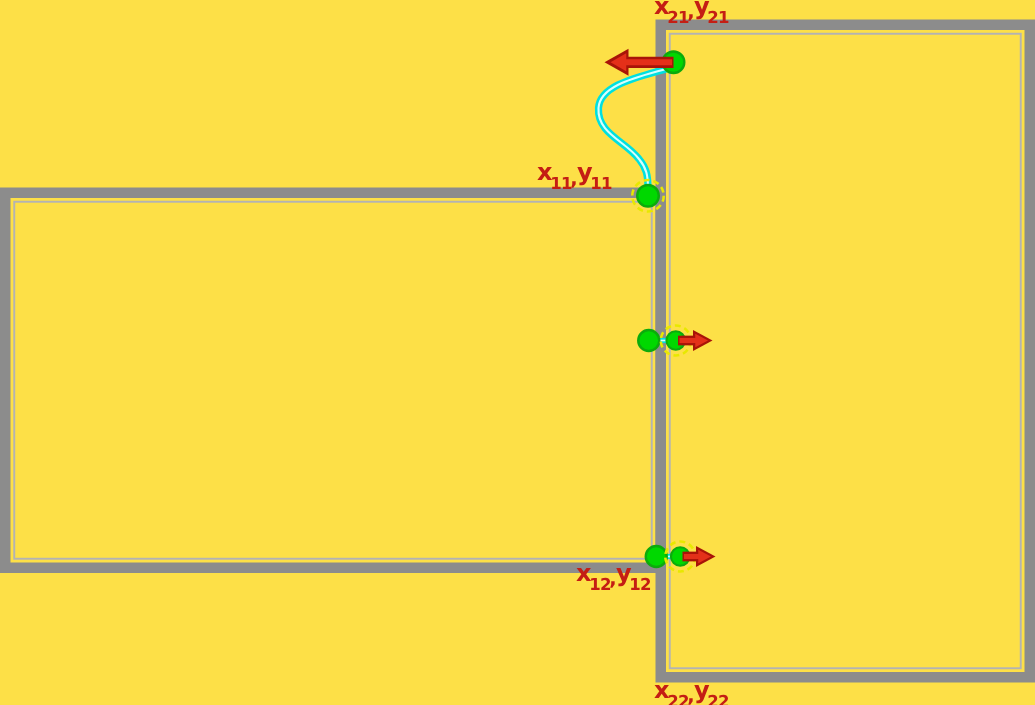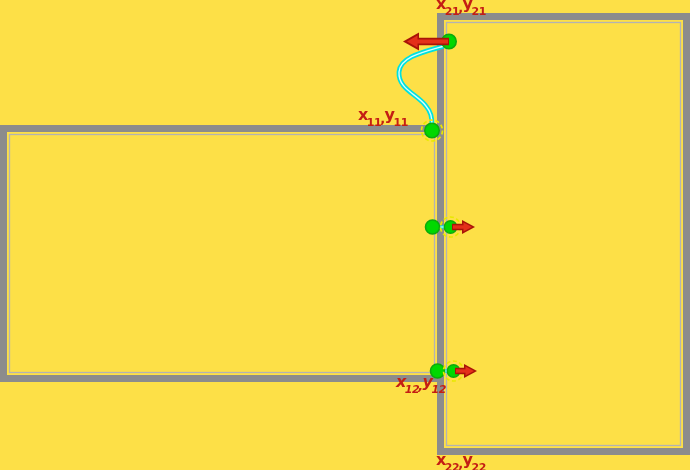--- a/index.html
+++ b/index.html
@@ -99,21 +99,21 @@
   </svg>
 
   <div class="coord-label" style="left:436px;top:-5px;">
     <span>x</span><sub>21</sub><span class="comma-low">,</span><span>y</span><sub>21</sub>
   </div>
 
   <div class="coord-label" style="left:358px;top:106px;">
     <span>x</span><sub>11</sub><span class="comma-low">,</span><span>y</span><sub>11</sub>
   </div>
 
-  <div class="coord-label" style="left:396px;top:373px;font-style:italic;">
+  <div class="coord-label" style="left:384px;top:373px;">
     <span>x</span><sub>12</sub><span class="comma-low">,</span><span>y</span><sub>12</sub>
   </div>
 
   <div class="coord-label" style="left:436px;top:451px;">
     <span>x</span><sub>22</sub><span class="comma-low">,</span><span>y</span><sub>22</sub>
   </div>
 
 </div>
 
 </body></html>

